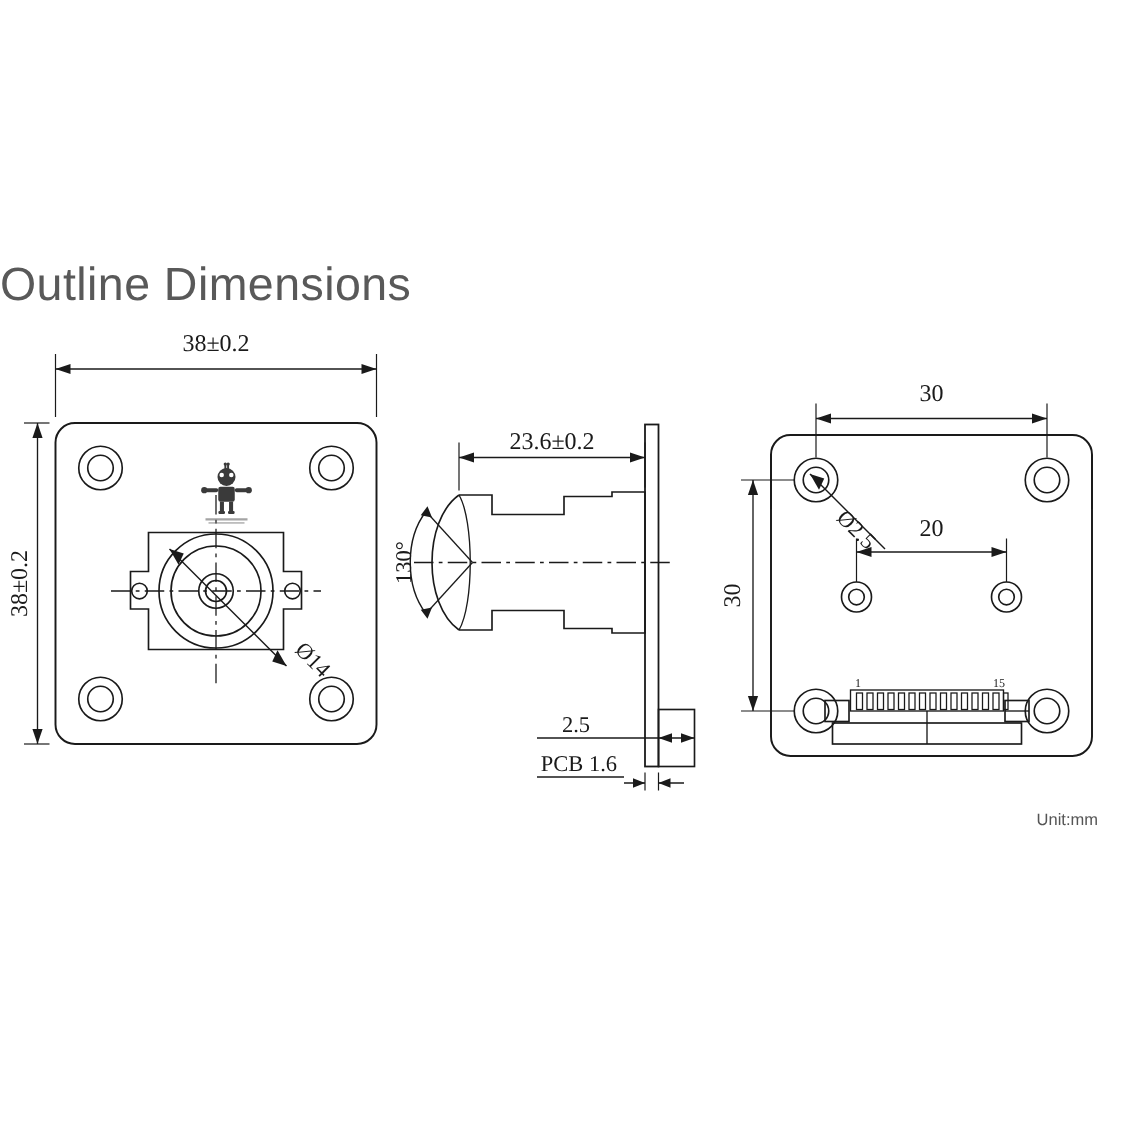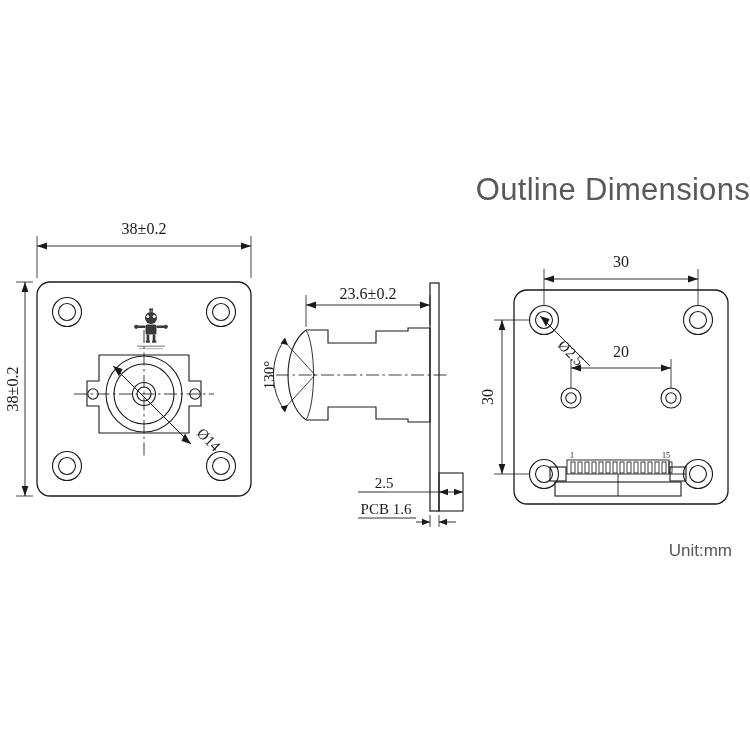--- a/index.html
+++ b/index.html
@@ -17,33 +17,33 @@
     position: relative;
     width: 750px;
     height: 750px;
     background: #ffffff;
   }
   #title {
     position: absolute;
     left: 0;
     top: 172px;
     width: 750px;
-    text-align: right;
+    text-align: left;
     font-family: "Liberation Sans", sans-serif;
     font-size: 31px;
     font-weight: 400;
     color: #595959;
     letter-spacing: 0.3px;
   }
   #unit {
     position: absolute;
     right: 18px;
     top: 541px;
     font-family: "Liberation Sans", sans-serif;
-    font-size: 17px;
+    font-size: 11px;
     color: #555555;
   }
   svg { display: block; }
   .dwg { position: absolute; left: 0; top: 0; }
   text.dim {
     font-family: "Liberation Serif", serif;
     fill: #1a1a1a;
   }
 </style>
 </head>

